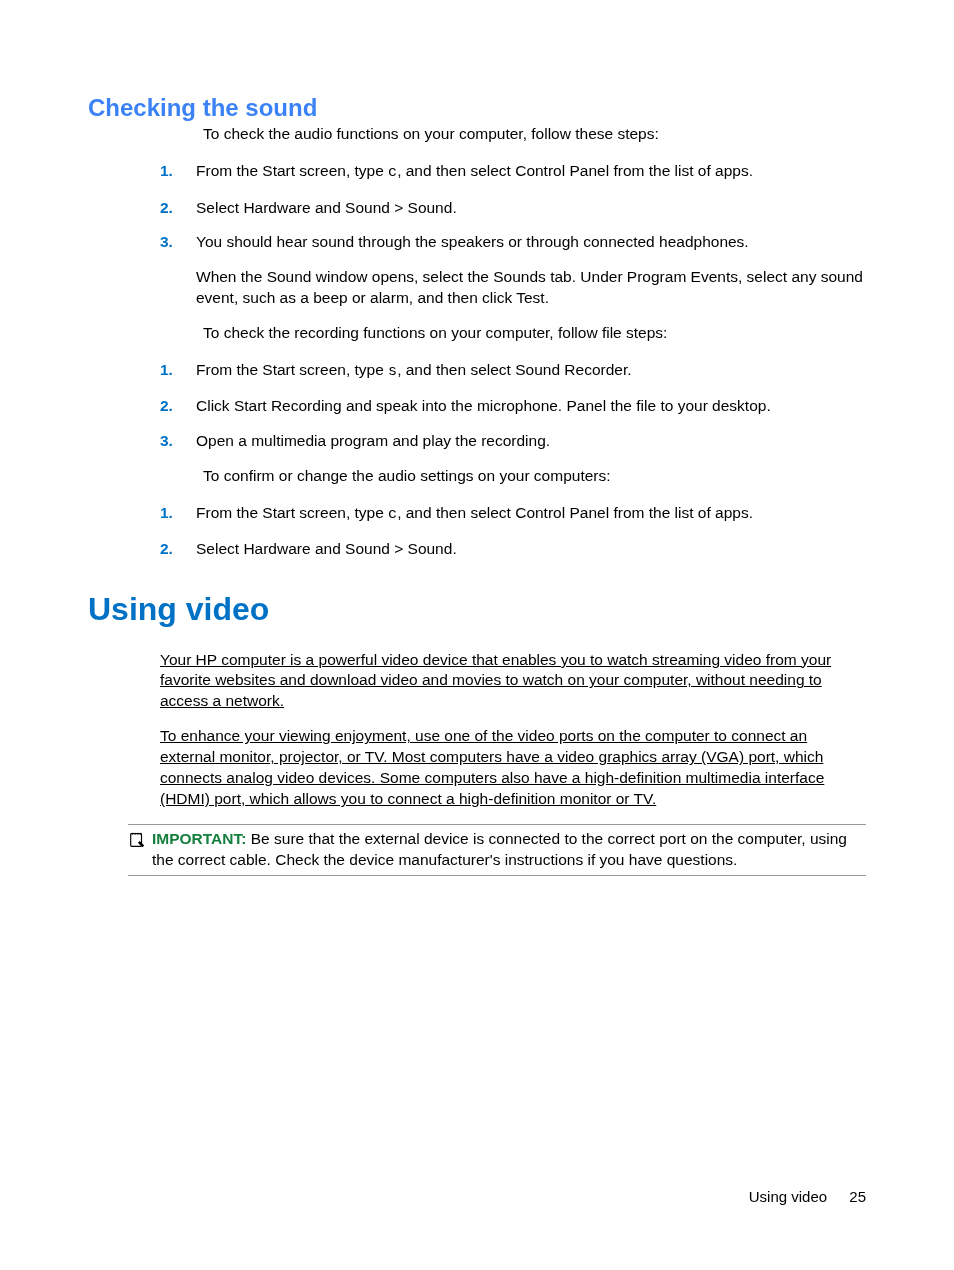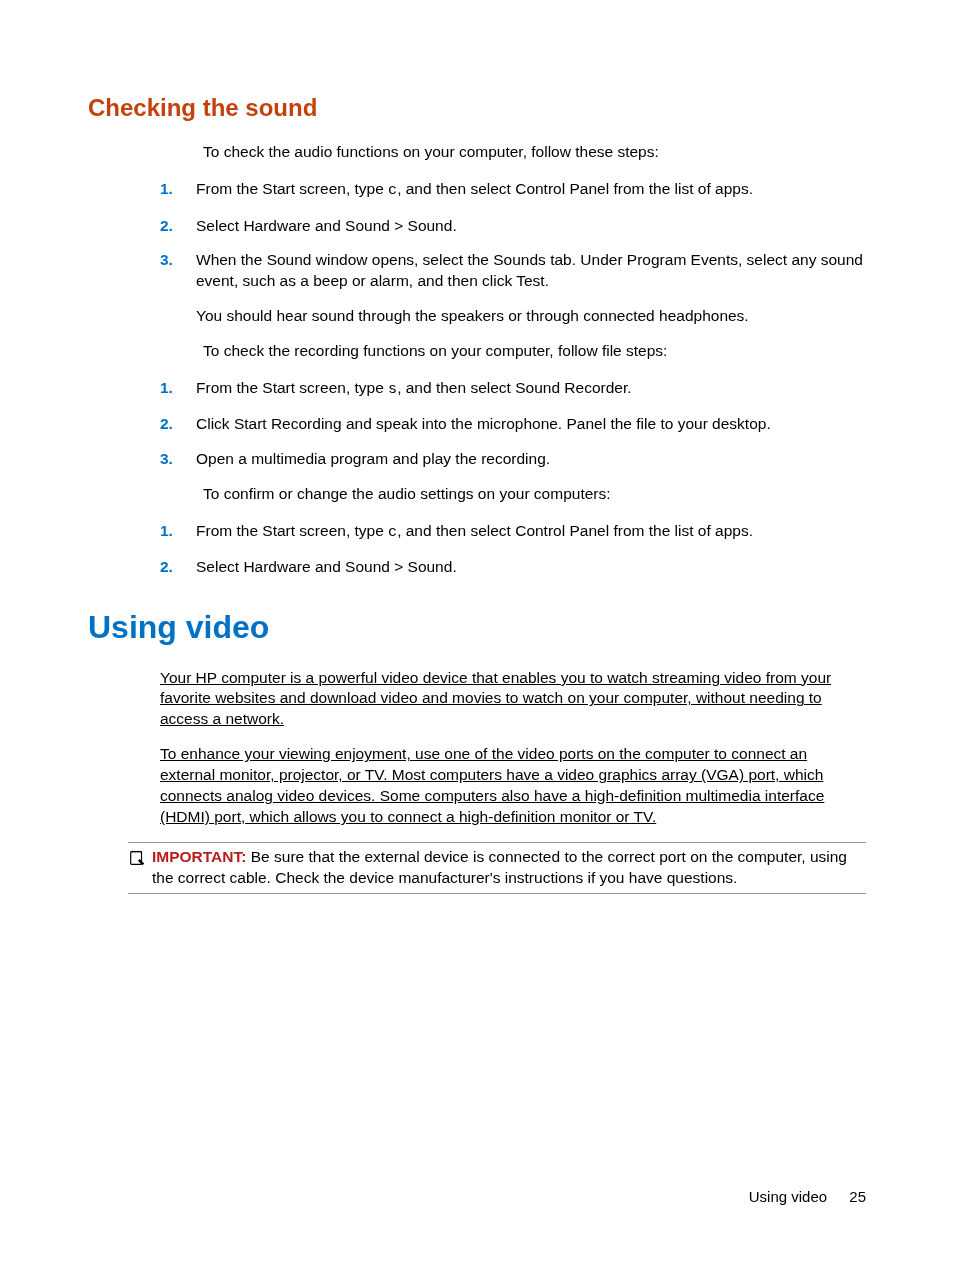--- a/index.html
+++ b/index.html
@@ -8,24 +8,23 @@
       height: 1270px;
       background: #fff;
       font-family: Arial, Helvetica, sans-serif;
       font-size: 15.5px;
       line-height: 1.35;
       color: #000;
       position: relative;
       padding: 92px 88px 0 88px;
     }
     .h2 {
-      color: #c2410c;
+      color: #3b82f6;
       font-size: 24px;
       font-weight: bold;
-      margin-bottom: 18px;
     }
     .h1 {
       color: #0072c6;
       font-size: 32px;
       font-weight: bold;
       margin-top: 28px;
       margin-bottom: 18px;
     }
     .para {
       margin-left: 115px;
@@ -76,21 +75,21 @@
     .important-icon {
       width: 20px;
       flex-shrink: 0;
       margin-right: 4px;
       margin-top: 2px;
     }
     .important-text {
       flex: 1;
     }
     .important-label {
-      color: #b91c1c;
+      color: #15803d;
       font-weight: bold;
     }
     .footer {
       position: absolute;
       bottom: 63px;
       right: 88px;
       font-size: 15px;
     }
     .footer .page-num {
       margin-left: 18px;
@@ -112,22 +111,22 @@
   </li>
   <li>
     <span class="num">2.</span>
     <span class="item-body">
       <span>Select </span><span class="b">Hardware and Sound &gt; Sound</span><span>.</span>
     </span>
   </li>
   <li>
     <span class="num">3.</span>
     <span class="item-body">
+      <p>You should hear sound through the speakers or through connected headphones.</p>
       <p><span>When the Sound window opens, select the </span><span class="b">Sounds</span><span> tab. Under </span><span class="b">Program Events</span><span>, select any sound event, such as a beep or alarm, and then click </span><span class="b">Test</span><span>.</span></p>
-      <p>You should hear sound through the speakers or through connected headphones.</p>
     </span>
   </li>
 </ol>
 
 <p class="para">To check the recording functions on your computer, follow file steps:</p>
 
 <ol class="numlist">
   <li>
     <span class="num">1.</span>
     <span class="item-body">

